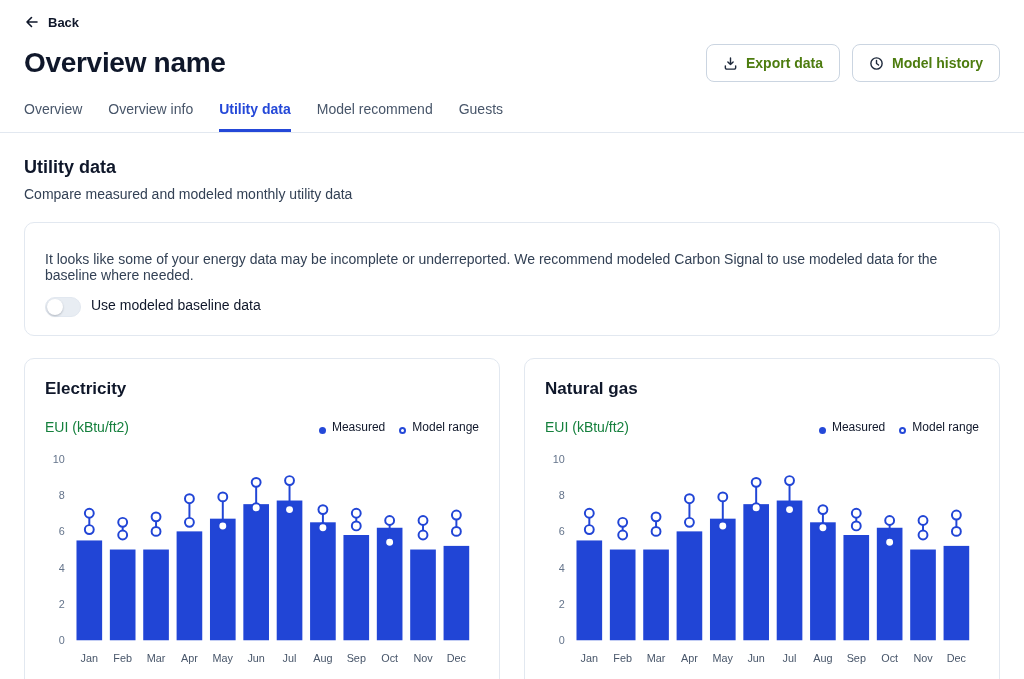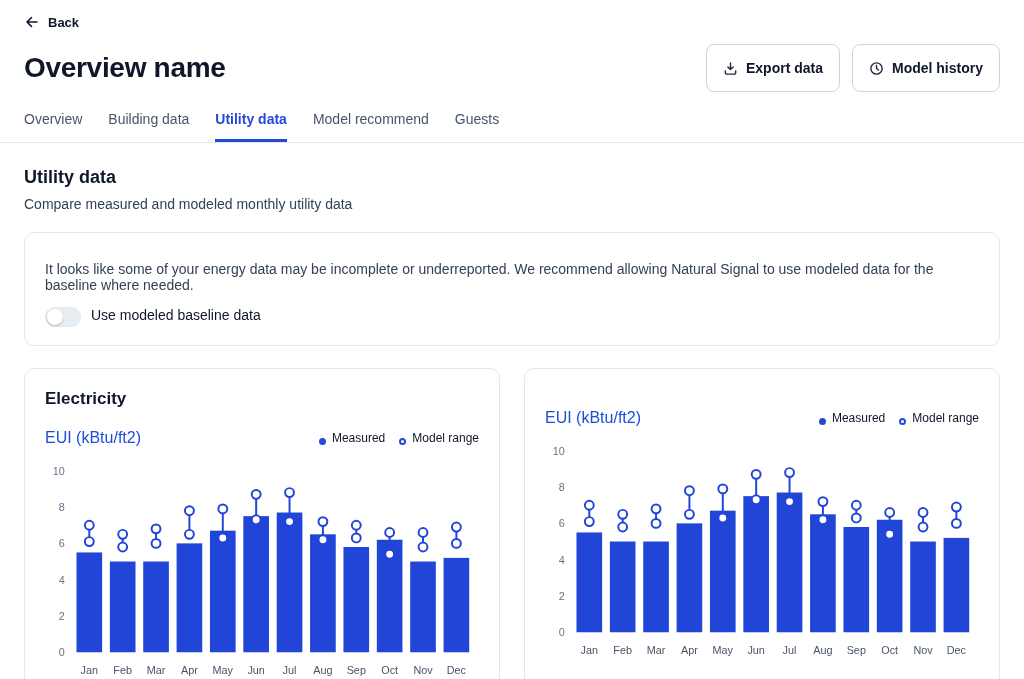--- a/index.html
+++ b/index.html
@@ -16,23 +16,23 @@
   
   .back-row { padding-top: 14px; display: flex; align-items: center; gap: 8px; cursor: pointer; }
   .back-row svg { display: block; }
   .back-label { font-size: 13px; font-weight: bold; color: #0f172a; }
 
   .title-row { margin-top: 14px; display: flex; align-items: center; justify-content: space-between; }
   .page-title { font-size: 28px; font-weight: bold; letter-spacing: -0.3px; color: #0f172a; }
   .actions { display: flex; gap: 12px; }
   .btn {
     display: inline-flex; align-items: center; gap: 8px;
-    height: 48px; padding: 0 16px;
+    height: 38px; padding: 0 16px;
     border: 1px solid #cbd5e1; border-radius: 8px; background: #ffffff;
-    font-size: 14px; font-weight: bold; color: #0f172a; cursor: pointer;
+    font-size: 14px; font-weight: bold; color: #4d7c0f; cursor: pointer;
     font-family: "Liberation Sans", sans-serif;
   }
   .btn svg { display: block; }
 
   
   .tabs { margin-top: 19px; display: flex; gap: 26px; }
   .tab {
     font-size: 14px; color: #475569; padding-bottom: 12px; cursor: pointer;
     border-bottom: 3px solid transparent; font-weight: normal;
   }
@@ -64,21 +64,21 @@
   .toggle-label { font-size: 14px; color: #0f172a; }
 
   
   .charts { margin-top: 22px; display: grid; grid-template-columns: 1fr 1fr; gap: 24px; }
   .chart-card {
     border: 1px solid #e2e8f0; border-radius: 10px; background: #ffffff;
     padding: 20px 20px 10px 20px;
   }
   .chart-title { font-size: 17px; font-weight: bold; color: #0f172a; }
   .chart-meta { margin-top: 20px; display: flex; align-items: center; justify-content: space-between; }
-  .y-label { font-size: 16px; color: #1d4ed8; }
+  .y-label { font-size: 14px; color: #15803d; }
   .legend { display: flex; align-items: center; gap: 14px; }
   .legend-item { display: flex; align-items: flex-end; gap: 6px; font-size: 12px; color: #0f172a; }
   .dot-filled { width: 7px; height: 7px; border-radius: 50%; background: #2448d8; }
   .dot-open { width: 7px; height: 7px; border-radius: 50%; background: #ffffff; border: 2px solid #2448d8; }
   .chart-svg-wrap { margin-top: 8px; }
 </style>
 </head>
 <body>
 
 <div class="page">
@@ -111,34 +111,34 @@
             <path d="M8 4.8V8l2.2 1.6" stroke="#1e293b" stroke-width="1.5" stroke-linecap="round" stroke-linejoin="round"></path>
           </svg>
         </span>
         <span>Model history</span>
       </button>
     </div>
   </div>
 
   <div class="tabs">
     <div class="tab">Overview</div>
-    <div class="tab">Building data</div>
+    <div class="tab">Overview info</div>
     <div class="tab active">Utility data</div>
     <div class="tab">Model recommend</div>
     <div class="tab">Guests</div>
   </div>
   <div class="tabs-divider"></div>
 
   <div class="section-head">
     <div class="section-title">Utility data</div>
     <div class="section-sub">Compare measured and modeled monthly utility data</div>
   </div>
 
   <div class="alert-card">
-    <div class="alert-body">It looks like some of your energy data may be incomplete or underreported. We recommend allowing Natural Signal to use modeled data for the baseline where needed.</div>
+    <div class="alert-body">It looks like some of your energy data may be incomplete or underreported. We recommend modeled Carbon Signal to use modeled data for the baseline where needed.</div>
     <div class="alert-toggle-row">
       <div class="toggle" role="switch" aria-checked="false">
         <div class="knob"></div>
       </div>
       <div class="toggle-label">Use modeled baseline data</div>
     </div>
   </div>
 
   <div class="charts">
 
@@ -221,20 +221,21 @@
             <text x="383.25000000000006" y="222" text-anchor="middle" font-size="11" fill="#475569">Nov</text>
             <rect x="404.08333333333337" y="104.32" width="26" height="95.68" fill="#2145d6"></rect>
             <line x1="417.08333333333337" y1="73.03999999999999" x2="417.08333333333337" y2="89.60000000000001" stroke="#2145d6" stroke-width="2"></line>
             <circle cx="417.08333333333337" cy="73.03999999999999" r="4.5" fill="#ffffff" stroke="#2145d6" stroke-width="2"></circle>
             <circle cx="417.08333333333337" cy="89.60000000000001" r="4.5" fill="#ffffff" stroke="#2145d6" stroke-width="2"></circle>
             <text x="417.08333333333337" y="222" text-anchor="middle" font-size="11" fill="#475569">Dec</text>
           </svg></div>
     </div>
 
     <div class="chart-card">
+      <div class="chart-title">Natural gas</div>
       <div class="chart-meta">
         <span class="y-label">EUI (kBtu/ft2)</span>
         <span class="legend">
           <span class="legend-item">
             <span class="dot-filled"></span>
             <span>Measured</span>
           </span>
           <span class="legend-item">
             <span class="dot-open"></span>
             <span>Model range</span>

